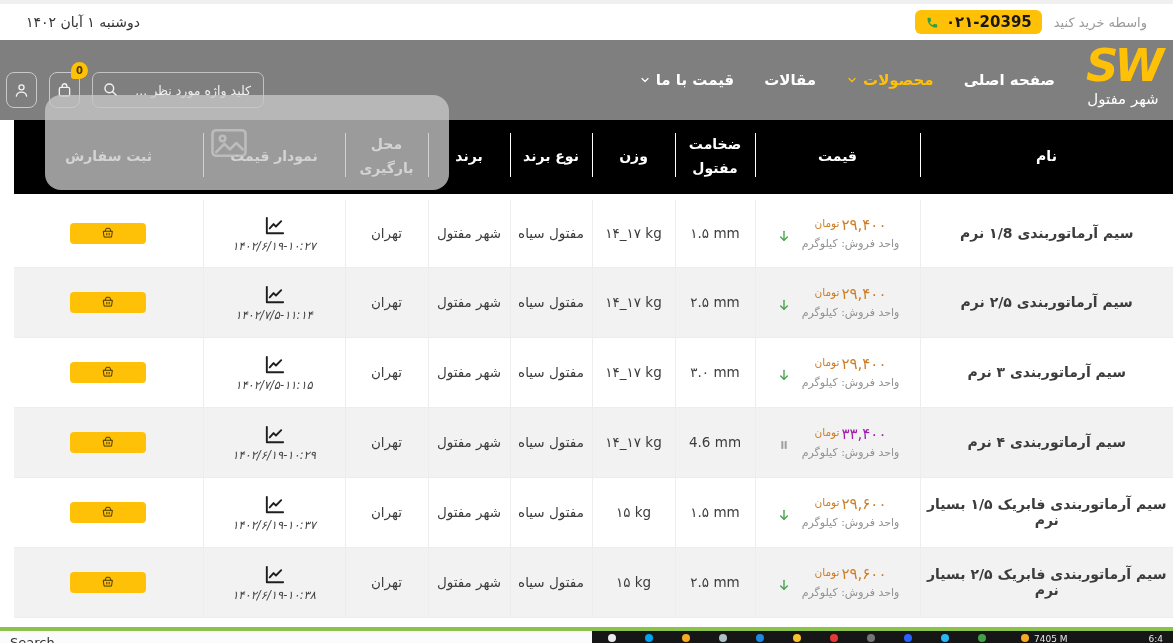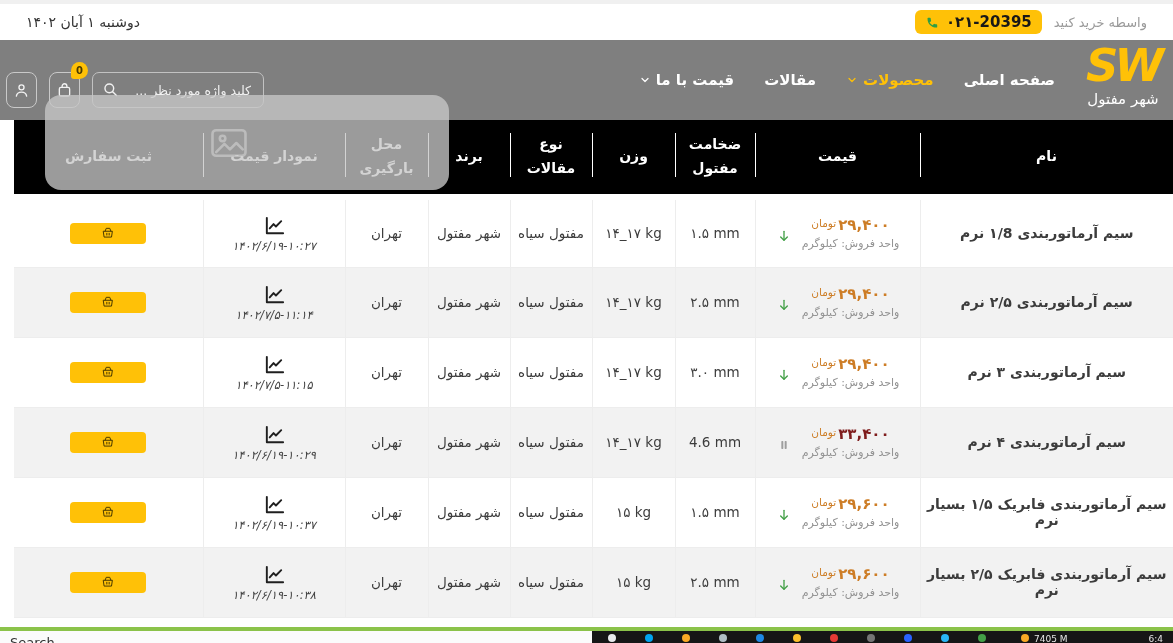--- a/index.html
+++ b/index.html
@@ -46,28 +46,28 @@
   .product-table thead th { background: #000; color: #fff; font-size: 14px; font-weight: bold; height: 77px; position: relative; vertical-align: middle; padding: 0 8px; border-bottom: 6px solid #fff; line-height: 1.7; }
   .product-table thead th:not(:last-child)::after { content: ""; position: absolute; left: 0; top: 13px; bottom: 17px; width: 1px; background: #fff; }
   .product-table tbody td { height: 70px; text-align: center; vertical-align: middle; font-size: 13.5px; color: #3c3c3c; border-bottom: 1px solid #ededed; padding: 0 4px; }
   .product-table tbody td:not(:last-child) { border-left: 1px solid #ededed; }
   .product-table tbody tr:nth-child(even) { background: #f2f2f2; }
   .name-cell span { font-weight: 600; font-size: 14px; cursor: pointer; }
 
   .price-wrap { display: flex; align-items: center; justify-content: center; gap: 10px; }
   .price-lines { display: flex; flex-direction: column; align-items: center; gap: 3px; }
   .price-top { display: flex; align-items: flex-start; gap: 2px; }
-  .price-num { color: #cd7d26; font-weight: bold; font-size: 15px; direction: ltr; }
+  .price-num { color: #cd7d26; font-weight: normal; font-size: 15px; direction: ltr; }
   .price-cur { color: #cd7d26; font-size: 10.5px; margin-top: 1px; }
   .price-unit { color: #929292; font-size: 11px; }
   .trend { width: 16px; height: 16px; align-self: flex-end; margin-bottom: 6px; }
   .trend.down { color: #43a047; }
   .trend.flat { display: none; color: #9e9e9e; }
   tr.flat .trend.flat { display: inline-block; }
-  tr.flat .price-num { color: #7f1d1d; }
+  tr.flat .price-num { color: #a21caf; }
 
   .chart-link { display: inline-flex; flex-direction: column; align-items: center; gap: 2px; cursor: pointer; }
   .chart-icon { width: 27px; height: 23px; color: #1f1f1f; }
   .chart-date { font-size: 11.5px; color: #454545; font-style: italic; }
 
   .order-btn { width: 76px; height: 21px; background: #ffc107; border: none; border-radius: 4px; display: inline-flex; align-items: center; justify-content: center; cursor: pointer; color: #473800; }
   .order-btn svg { width: 14px; height: 14px; }
 
   
   .page-accent { position: absolute; left: 0; top: 627px; width: 100%; height: 4px; background: #8bc34a; }
@@ -171,21 +171,21 @@
         <col style="width:83px">
         <col style="width:142px">
         <col style="width:189px">
     </colgroup>
     <thead>
       <tr>
         <th>نام</th>
         <th>قیمت</th>
         <th>ضخامت مفتول</th>
         <th>وزن</th>
-        <th>نوع مقالات</th>
+        <th>نوع برند</th>
         <th>برند</th>
         <th>محل بارگیری</th>
         <th>نمودار قیمت</th>
         <th>ثبت سفارش</th>
       </tr>
     </thead>
     <tbody>
         <tr>
       <td class="name-cell"><span>سیم آرماتوربندی ۱/8 نرم</span></td>
       <td>

